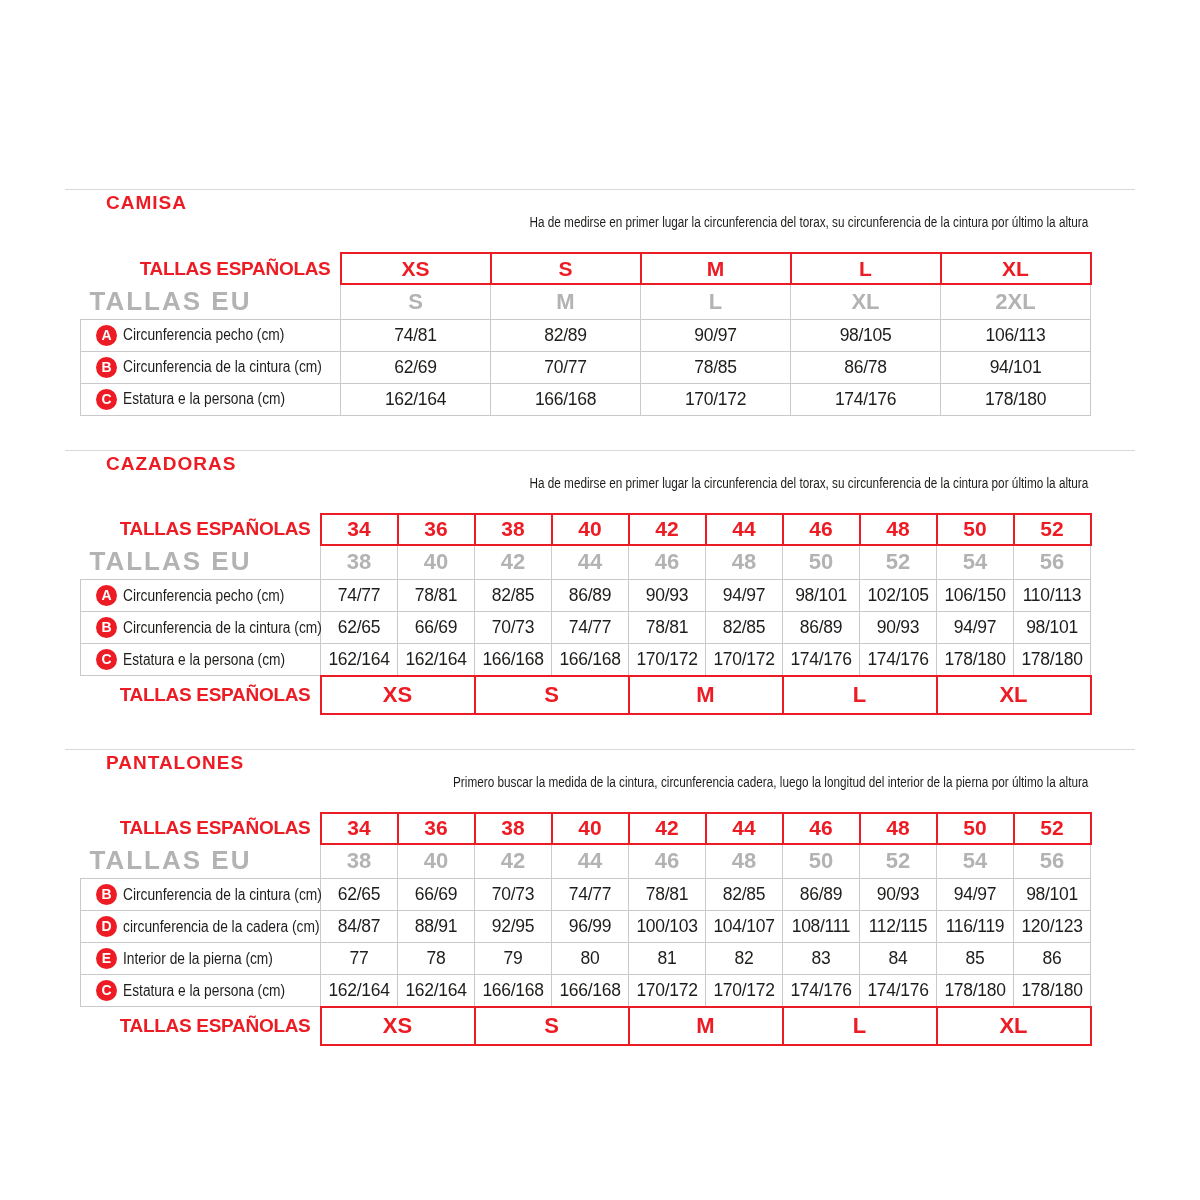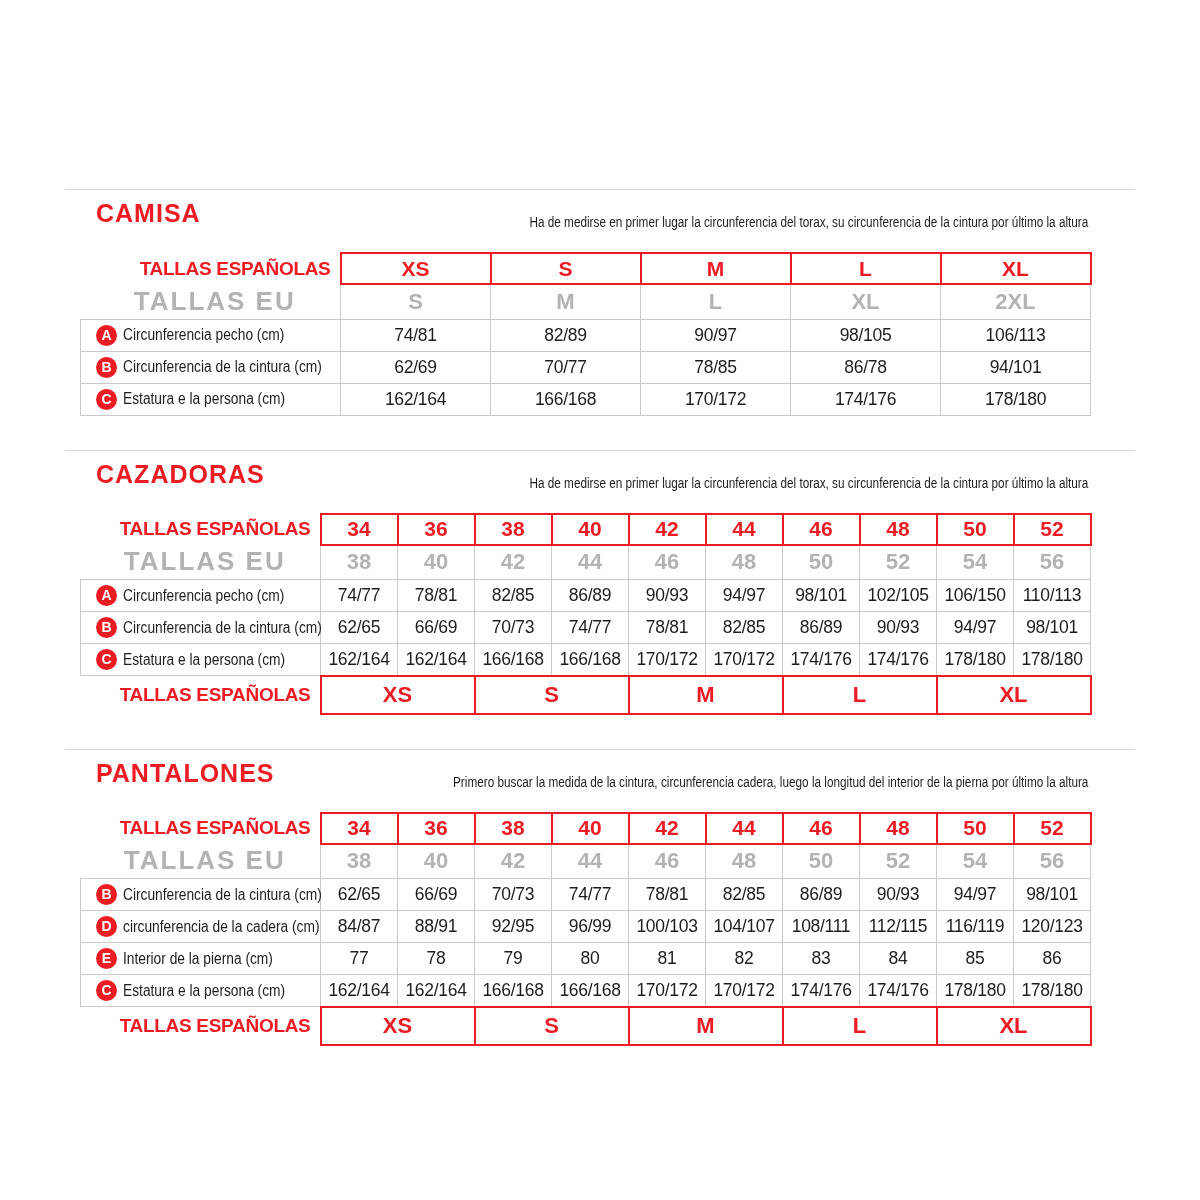--- a/index.html
+++ b/index.html
@@ -23,22 +23,22 @@
     margin: 0 65px;
   }
   .sec-head {
     display: flex;
     justify-content: space-between;
     align-items: flex-end;
     margin: 16px 112px 8px 90px;
     height: 26px;
   }
   .sec-title {
-    margin: 6px;
-    font-size: 25px;
+    margin: 16px;
+    font-size: 19px;
     line-height: 26px;
     font-weight: bold;
     color: #ed1c24;
     letter-spacing: 1px;
     white-space: nowrap;
   }
   .sec-note {
     margin: 0 0 2px 0;
     font-size: 14px;
     color: #1d1d1b;
@@ -81,21 +81,21 @@
     color: #ed1c24;
     font-weight: bold;
     font-size: 21px;
     text-align: center;
     background: #ffffff;
   }
   td.eu-lbl {
     color: #b3b3b3;
     font-weight: bold;
     font-size: 26px;
-    text-align: center;
+    text-align: left;
     padding-left: 9px;
     letter-spacing: 2px;
     white-space: nowrap;
   }
   td.eu-cell {
     border-left: 1px solid #cccccc;
     border-right: 1px solid #cccccc;
     color: #b3b3b3;
     font-weight: bold;
     font-size: 22px;

